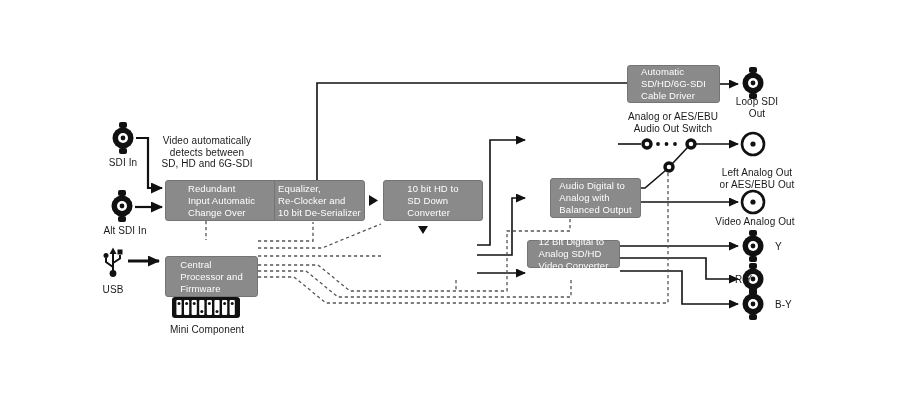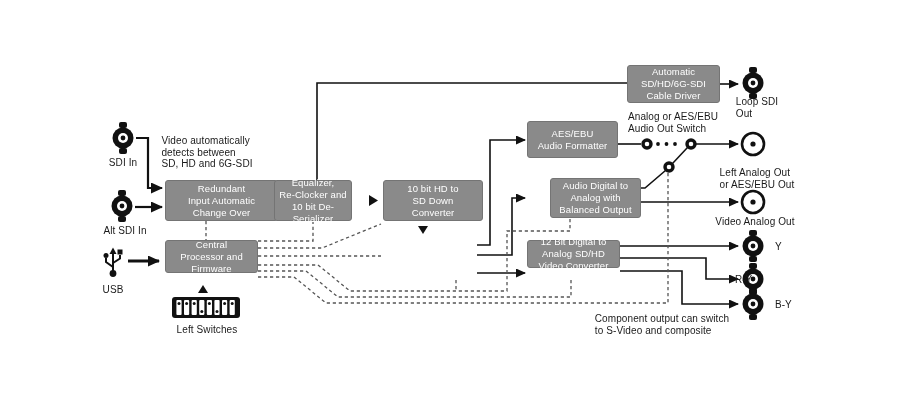--- a/index.html
+++ b/index.html
@@ -2,26 +2,26 @@
 <html><head>
 <meta charset="utf-8">
 <style>
   html,body{margin:0;padding:0;background:#fff;}
   #stage{
     position:relative;width:898px;height:403px;background:#fff;overflow:hidden;
     font-family:"Liberation Sans", sans-serif;color:#1a1a1a;
   }
   .block{
     position:absolute;background:#8a8a8a;border:1px solid #747474;border-radius:3px;
-    color:#fff;font-size:9.5px;line-height:12px;text-align:center;
+    color:#fff;font-size:9.5px;line-height:12px;
     display:flex;align-items:center;justify-content:center;
     white-space:pre-line;box-sizing:border-box;letter-spacing:.1px;
   }
   .lbl{
-    position:absolute;font-size:10px;line-height:11.5px;text-align:left;
+    position:absolute;font-size:10px;line-height:11.5px;text-align:center;
     white-space:pre-line;transform:translateX(-50%);color:#1a1a1a;letter-spacing:.1px;
   }
   .lbl-left{
     position:absolute;font-size:10px;line-height:11.5px;text-align:left;
     white-space:pre;color:#1a1a1a;
   }
   .icon{position:absolute;}
   svg{display:block;}
   #wires{position:absolute;left:0;top:0;}
 </style>
@@ -83,31 +83,29 @@
       <circle cx="669" cy="167" r="4" fill="#fff" stroke="#111" stroke-width="3.4"></circle>
       <circle cx="658" cy="144" r="1.9" fill="#111"></circle>
       <circle cx="666.5" cy="144" r="1.9" fill="#111"></circle>
       <circle cx="675" cy="144" r="1.9" fill="#111"></circle>
     </g>
   </svg>
 
   <div class="block" style="left:165px;top:180px;width:113px;height:41px">Redundant
 Input Automatic
 Change Over</div>
-  <div class="block" style="left:165px;top:240px;width:93px;height:33px">Central
+  <div class="block" style="left:165px;top:256px;width:93px;height:41px">Central
 Processor and
 Firmware</div>
-  <div class="block" style="left:274px;top:180px;width:78px;height:41px">Equalizer,
+  <div class="block" style="left:274px;top:180px;width:91px;height:41px">Equalizer,
 Re-Clocker and
 10 bit De-Serializer</div>
   <div class="block" style="left:383px;top:180px;width:100px;height:41px">10 bit HD to
 SD Down
 Converter</div>
-  <div class="block" style="left:527px;top:121px;width:91px;height:37px">AES/EBU
-Audio Formatter</div>
   <div class="block" style="left:550px;top:178px;width:91px;height:40px">Audio Digital to
 Analog with
 Balanced Output</div>
   <div class="block" style="left:527px;top:240px;width:93px;height:28px">12 Bit Digital to
 Analog SD/HD
 Video Converter</div>
   <div class="block" style="left:627px;top:65px;width:93px;height:38px">Automatic
 SD/HD/6G-SDI
 Cable Driver</div>
 
@@ -217,25 +215,23 @@
         <circle cx="13" cy="16" r="2.4" fill="#111"></circle>
       </svg>
   </div>
 
   <div class="lbl" style="left:123px;top:157px">SDI In</div>
   <div class="lbl" style="left:125px;top:225px">Alt SDI In</div>
   <div class="lbl" style="left:113px;top:284px">USB</div>
   <div class="lbl" style="left:207px;top:135px">Video automatically
 detects between
 SD, HD and 6G-SDI</div>
-  <div class="lbl" style="left:207px;top:324px">Left Switches</div>
+  <div class="lbl" style="left:207px;top:324px">Mini Component</div>
   <div class="lbl" style="left:673px;top:111px">Analog or AES/EBU
 Audio Out Switch</div>
-  <div class="lbl" style="left:662px;top:313px">Component output can switch
-to S-Video and composite</div>
   <div class="lbl" style="left:757px;top:96px">Loop SDI
 Out</div>
   <div class="lbl" style="left:757px;top:167px">Left Analog Out
 or AES/EBU Out</div>
   <div class="lbl" style="left:755px;top:216px">Video Analog Out</div>
   <div class="lbl-left" style="left:775px;top:241px">Y</div>
   <div class="lbl-left" style="left:735px;top:274px">R-Y</div>
   <div class="lbl-left" style="left:775px;top:299px">B-Y</div>
 
 </div>

